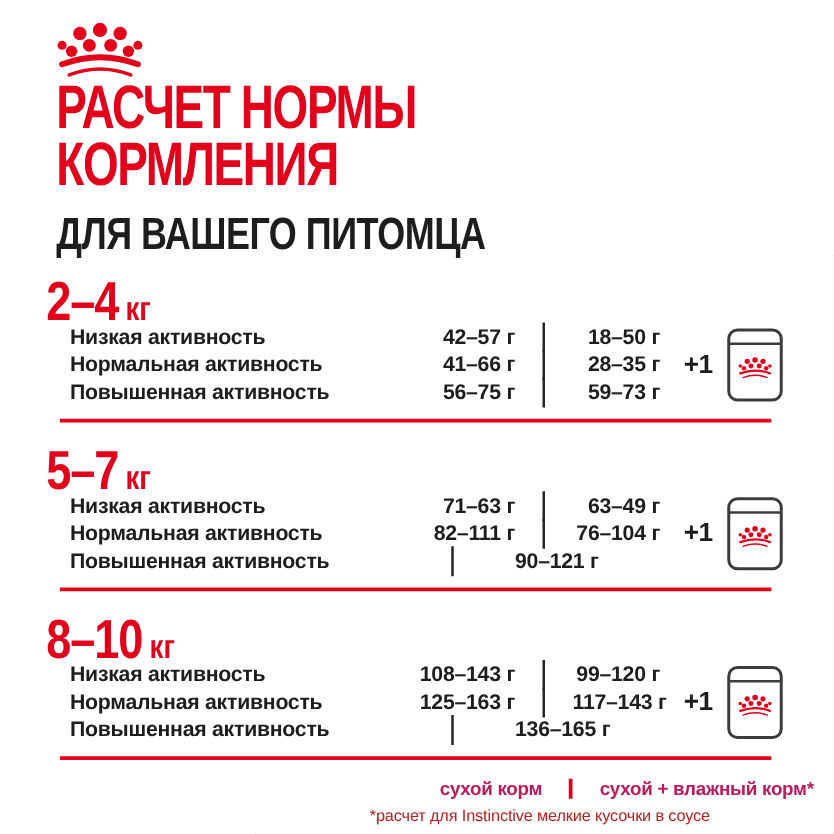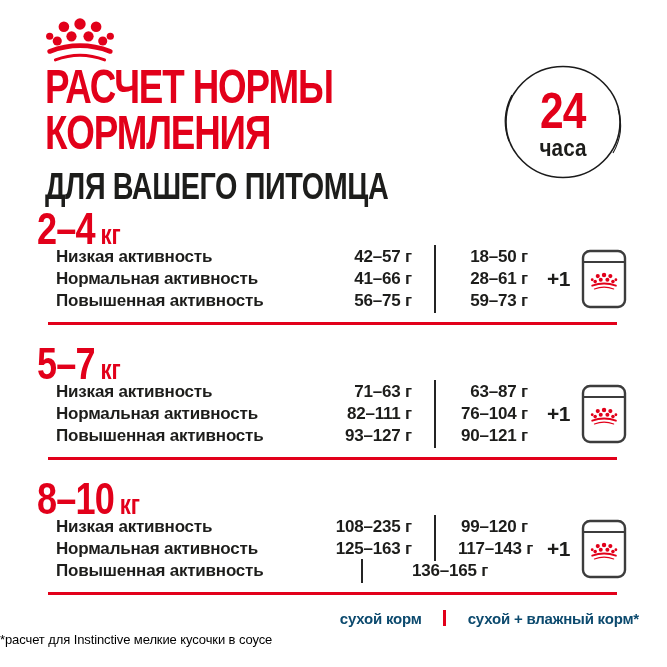--- a/index.html
+++ b/index.html
@@ -31,21 +31,21 @@
   }
   .badge-num {
     font-size:50px; font-weight:bold; color:#e2001a; line-height:48px;
     transform:scaleX(0.85); letter-spacing:-1px;
   }
   .badge-unit {
     font-size:23px; font-weight:bold; color:#1d1d1b; line-height:26px;
     transform:scaleX(0.9);
   }
   
-  .sections { position:absolute; left:0; top:204px; width:667px; }
+  .sections { position:absolute; left:0; top:217px; width:667px; }
   .wsec { margin-bottom:14px; }
   .wtitle {
     padding-left:45px; height:42px; display:flex; align-items:baseline;
     color:#e2001a; font-weight:bold; white-space:nowrap;
     transform:scaleX(0.82); transform-origin:0 0;
   }
   .wnum { font-size:44px; letter-spacing:-1px; }
   .wunit { font-size:27px; margin-left:7px; }
   .sec-body { display:flex; padding:0 40px 0 56px; align-items:center; }
   .rows { flex:1 1 auto; }
@@ -56,31 +56,31 @@
   .rlabel { text-align:left; white-space:nowrap; }
   .rval { text-align:right; white-space:nowrap; }
   .rdiv { justify-self:center; align-self:stretch; width:2px; background:#242424;
           margin-top:-1px; margin-bottom:-1px; }
   .extra { width:99px; display:flex; align-items:center; justify-content:flex-end; gap:11px; }
   .plus { font-size:21px; font-weight:bold; letter-spacing:-0.5px; }
   .pouch { width:46px; height:60px; flex:0 0 auto; }
   .redline { height:3px; background:#e2001a; margin:10px 50px 0 48px; }
   
   .legend {
-    margin-top:13px; padding:0 28px 0 48px;
+    margin-top:13px; padding:0 16px 0 48px;
     display:grid; grid-template-columns:1fr 100px 46px auto;
     align-items:center; height:18px;
-    color:#0c4a6e; font-size:15px; font-weight:bold; letter-spacing:-0.2px;
+    color:#be185d; font-size:15px; font-weight:bold; letter-spacing:-0.2px;
   }
   .legend .rval { text-align:right; white-space:nowrap; }
   .legend .lmixed { text-align:left; white-space:nowrap; justify-self:start; }
   .ldiv { justify-self:center; width:2.5px; height:16px; background:#e2001a; }
   .footnote {
-    margin-top:5px; text-align:left; padding-right:99px;
-    color:#000000; font-size:13px; letter-spacing:-0.1px;
+    margin-top:5px; text-align:right; padding-right:99px;
+    color:#b91c1c; font-size:13px; letter-spacing:-0.1px;
   }
   .hidden-defs { position:absolute; width:0; height:0; overflow:hidden; }
 </style>
 </head>
 <body>
 
 <div class="page">
 
   <svg class="hidden-defs" aria-hidden="true">
     <defs>
@@ -103,52 +103,41 @@
   <svg class="logo" viewBox="0 0 76 52">
     <use href="#rc-crown"></use>
   </svg>
 
   <div class="title-block">
     <div class="title-line">РАСЧЕТ НОРМЫ</div>
     <div class="title-line">КОРМЛЕНИЯ</div>
   </div>
   <div class="subtitle">ДЛЯ ВАШЕГО ПИТОМЦА</div>
 
-  <div class="badge">
-    <svg width="128" height="128" viewBox="0 0 128 128">
-      <ellipse cx="64" cy="63" rx="57" ry="55.5" fill="#ffffff" stroke="#1b1b1b" stroke-width="1.6"></ellipse>
-      <path d="M10 82 A56 55 0 0 1 13 36" fill="none" stroke="#1b1b1b" stroke-width="1.3"></path>
-      <path d="M119 50 A57 56 0 0 1 114 94" fill="none" stroke="#1b1b1b" stroke-width="1.1"></path>
-    </svg>
-    <div class="badge-text">
-      <div class="badge-num">24</div>
-      <div class="badge-unit">часа</div>
-    </div>
-  </div>
 
   <div class="sections">
 
     <div class="wsec">
       <div class="wtitle">
         <span class="wnum">2–4</span>
         <span class="wunit">кг</span>
       </div>
       <div class="sec-body">
         <div class="rows">
           <div class="row">
             <span class="rlabel">Низкая активность</span>
             <span class="rval">42–57 г</span>
             <span class="rdiv"></span>
             <span class="rval">18–50 г</span>
           </div>
           <div class="row">
             <span class="rlabel">Нормальная активность</span>
             <span class="rval">41–66 г</span>
             <span class="rdiv"></span>
-            <span class="rval">28–61 г</span>
+            <span class="rval">28–35 г</span>
           </div>
           <div class="row">
             <span class="rlabel">Повышенная активность</span>
             <span class="rval">56–75 г</span>
             <span class="rdiv"></span>
             <span class="rval">59–73 г</span>
           </div>
         </div>
         <div class="extra">
           <span class="plus">+1</span>
@@ -166,31 +155,30 @@
       <div class="wtitle">
         <span class="wnum">5–7</span>
         <span class="wunit">кг</span>
       </div>
       <div class="sec-body">
         <div class="rows">
           <div class="row">
             <span class="rlabel">Низкая активность</span>
             <span class="rval">71–63 г</span>
             <span class="rdiv"></span>
-            <span class="rval">63–87 г</span>
+            <span class="rval">63–49 г</span>
           </div>
           <div class="row">
             <span class="rlabel">Нормальная активность</span>
             <span class="rval">82–111 г</span>
             <span class="rdiv"></span>
             <span class="rval">76–104 г</span>
           </div>
           <div class="row">
             <span class="rlabel">Повышенная активность</span>
-            <span class="rval">93–127 г</span>
             <span class="rdiv"></span>
             <span class="rval">90–121 г</span>
           </div>
         </div>
         <div class="extra">
           <span class="plus">+1</span>
           <svg class="pouch" viewBox="0 0 46 60">
             <rect x="2" y="2" width="42" height="56" rx="7" fill="#ffffff" stroke="#3c3c3c" stroke-width="2.4"></rect>
             <line x1="3" y1="13" x2="43" y2="13" stroke="#3c3c3c" stroke-width="2"></line>
             <use href="#rc-crown" transform="translate(9 23) scale(0.37)"></use>
@@ -202,21 +190,21 @@
 
     <div class="wsec">
       <div class="wtitle">
         <span class="wnum">8–10</span>
         <span class="wunit">кг</span>
       </div>
       <div class="sec-body">
         <div class="rows">
           <div class="row">
             <span class="rlabel">Низкая активность</span>
-            <span class="rval">108–235 г</span>
+            <span class="rval">108–143 г</span>
             <span class="rdiv"></span>
             <span class="rval">99–120 г</span>
           </div>
           <div class="row">
             <span class="rlabel">Нормальная активность</span>
             <span class="rval">125–163 г</span>
             <span class="rdiv"></span>
             <span class="rval">117–143 г</span>
           </div>
           <div class="row">

